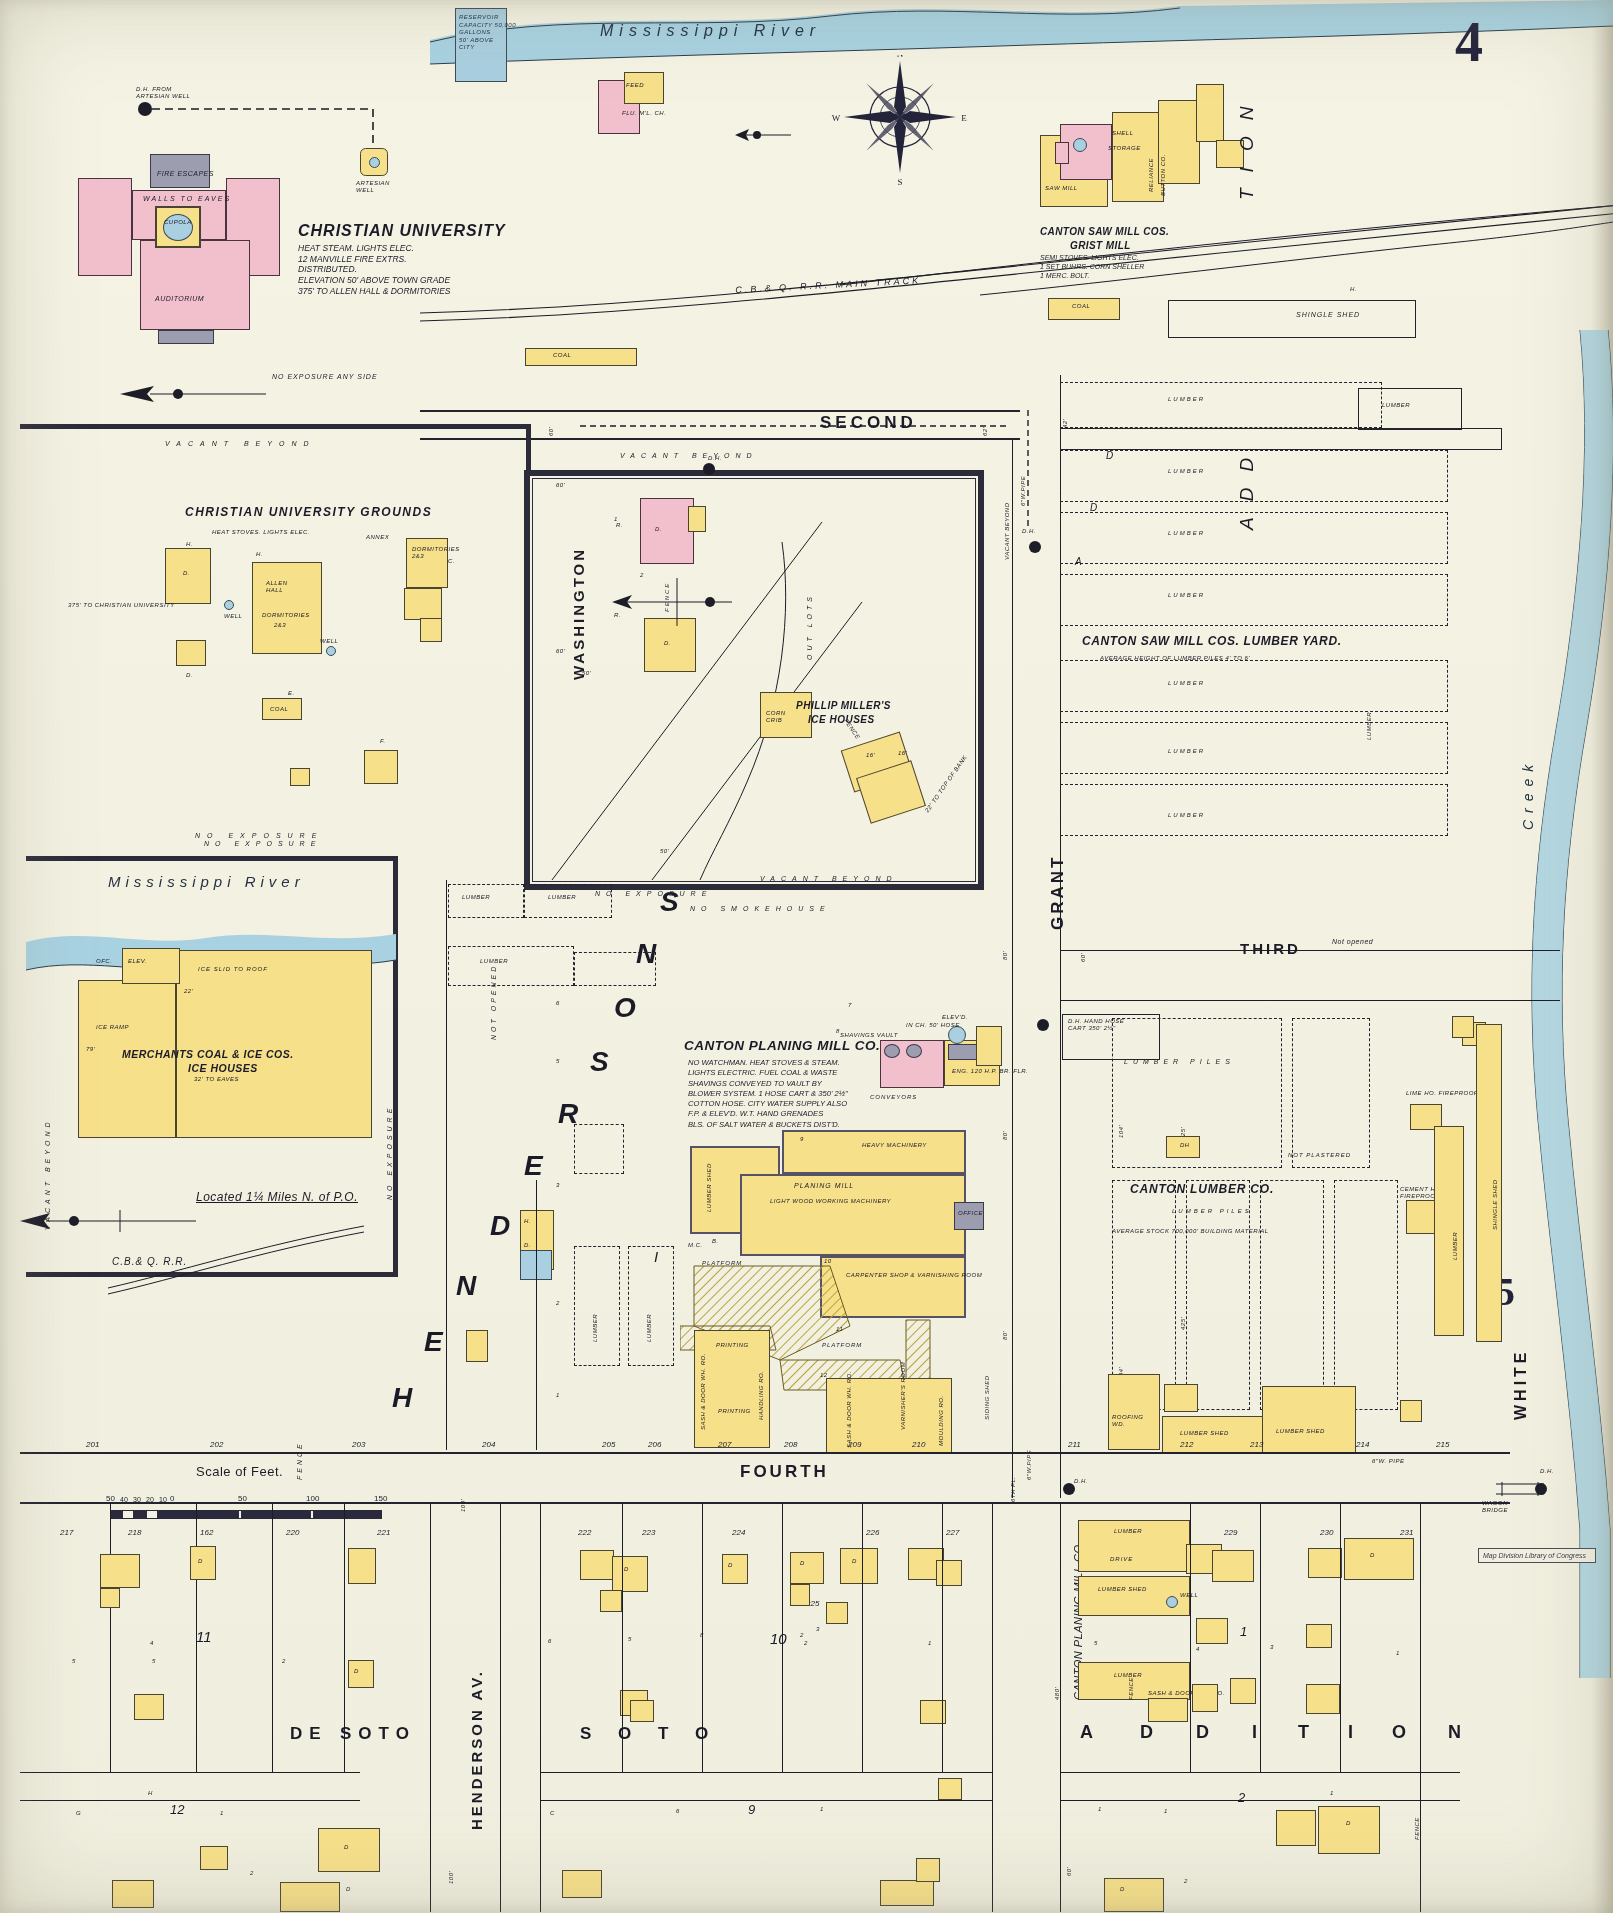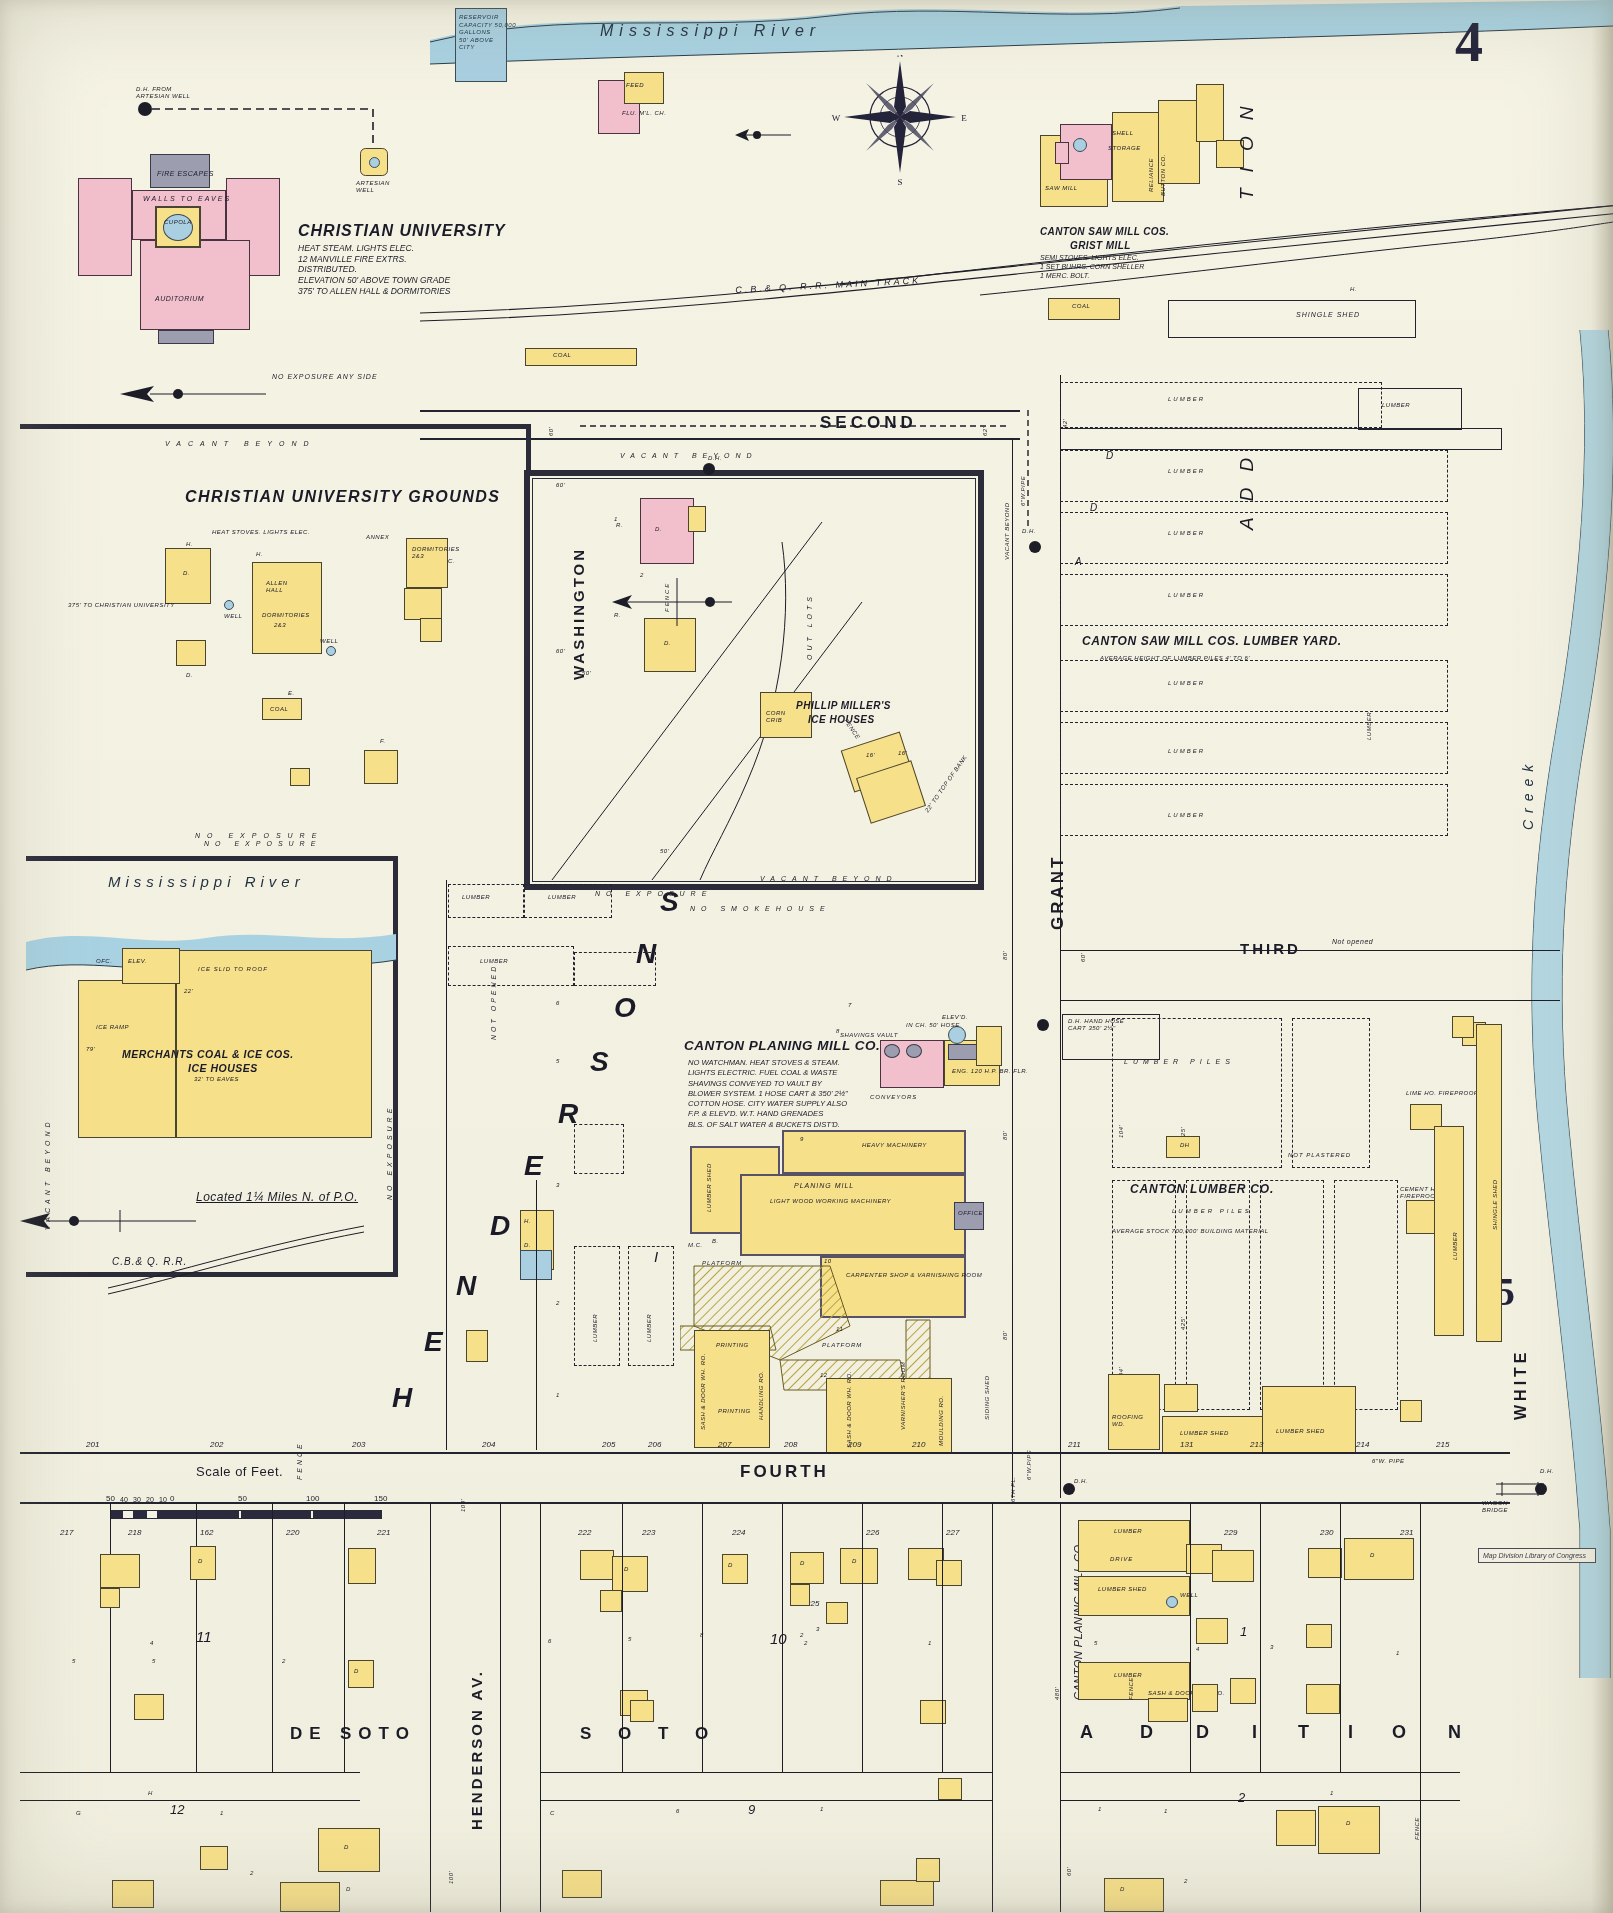--- a/index.html
+++ b/index.html
@@ -215,21 +215,21 @@
   <div class="hand xtiny rot90" style="left:548px;top:436px;">60'</div>
   <div class="hand xtiny rot90" style="left:982px;top:436px;">62'</div>
 
   <div class="hand tiny caps" style="left:165px;top:440px;letter-spacing:7px;">VACANT   BEYOND</div>
   <div class="hand tiny caps" style="left:620px;top:452px;letter-spacing:6px;">VACANT   BEYOND</div>
   <div class="hand tiny caps" style="left:760px;top:875px;letter-spacing:6px;">VACANT   BEYOND</div>
   <div class="hand tiny caps" style="left:195px;top:832px;letter-spacing:7px;">NO   EXPOSURE</div>
   <div class="hand tiny caps" style="left:595px;top:890px;letter-spacing:6px;">NO   EXPOSURE</div>
   <div class="hand tiny caps" style="left:690px;top:905px;letter-spacing:6px;">NO   SMOKEHOUSE</div>
 
-  <div class="hand md caps bold" style="left:185px;top:488px;font-size:16px;letter-spacing:1.5px;">CHRISTIAN UNIVERSITY GROUNDS</div>
+  <div class="hand md caps bold" style="left:185px;top:505px;font-size:12px;letter-spacing:1.5px;">CHRISTIAN UNIVERSITY GROUNDS</div>
   <div class="hand xtiny caps" style="left:212px;top:529px;">HEAT STOVES. LIGHTS ELEC.</div>
 
   <div class="yel" style="left:165px;top:548px;width:46px;height:56px;"></div>
   <div class="hand xtiny" style="left:183px;top:570px;">D.</div>
   <div class="hand xtiny" style="left:186px;top:541px;">H.</div>
 
   <div class="yel" style="left:252px;top:562px;width:70px;height:92px;"></div>
   <div class="hand xtiny" style="left:266px;top:580px;line-height:1.15;white-space:pre;">ALLEN
 HALL</div>
   <div class="hand xtiny" style="left:262px;top:612px;">DORMITORIES</div>
@@ -622,21 +622,21 @@
   <div class="lotnum" style="left:210px;top:1440px;">202</div>
   <div class="lotnum" style="left:352px;top:1440px;">203</div>
   <div class="lotnum" style="left:482px;top:1440px;">204</div>
   <div class="lotnum" style="left:602px;top:1440px;">205</div>
   <div class="lotnum" style="left:648px;top:1440px;">206</div>
   <div class="lotnum" style="left:718px;top:1440px;">207</div>
   <div class="lotnum" style="left:784px;top:1440px;">208</div>
   <div class="lotnum" style="left:848px;top:1440px;">209</div>
   <div class="lotnum" style="left:912px;top:1440px;">210</div>
   <div class="lotnum" style="left:1068px;top:1440px;">211</div>
-  <div class="lotnum" style="left:1180px;top:1440px;">131</div>
+  <div class="lotnum" style="left:1180px;top:1440px;">212</div>
   <div class="lotnum" style="left:1250px;top:1440px;">213</div>
   <div class="lotnum" style="left:1356px;top:1440px;">214</div>
   <div class="lotnum" style="left:1436px;top:1440px;">215</div>
 
   <div class="lotnum" style="left:60px;top:1528px;">217</div>
   <div class="lotnum" style="left:128px;top:1528px;">218</div>
   <div class="lotnum" style="left:200px;top:1528px;">162</div>
   <div class="lotnum" style="left:286px;top:1528px;">220</div>
   <div class="lotnum" style="left:352px;top:1528px;margin-left:25px;">221</div>
   <div class="lotnum" style="left:578px;top:1528px;">222</div>

